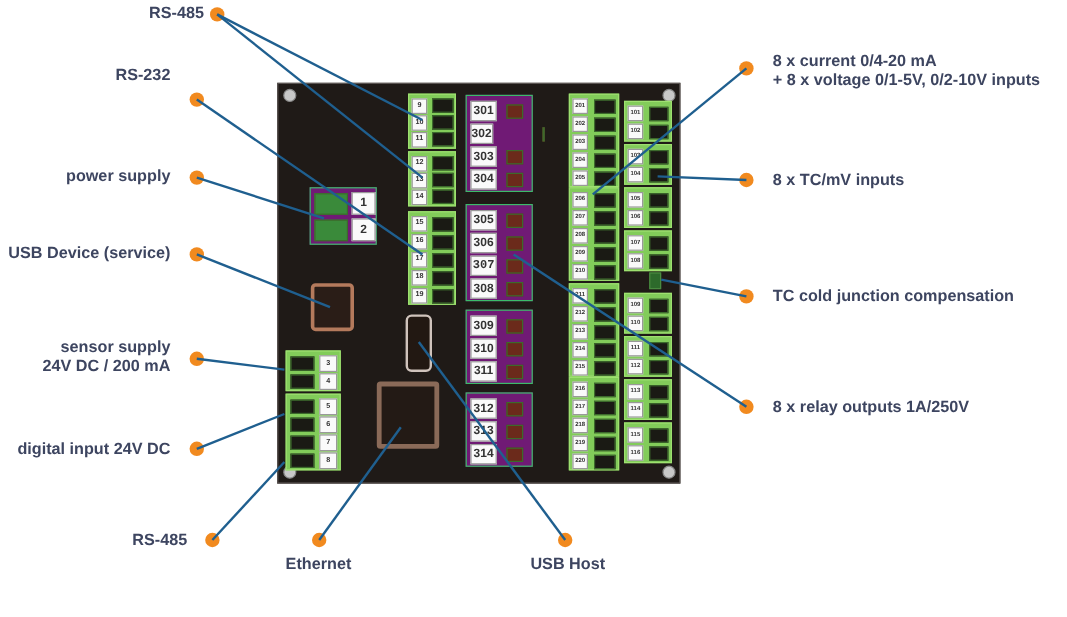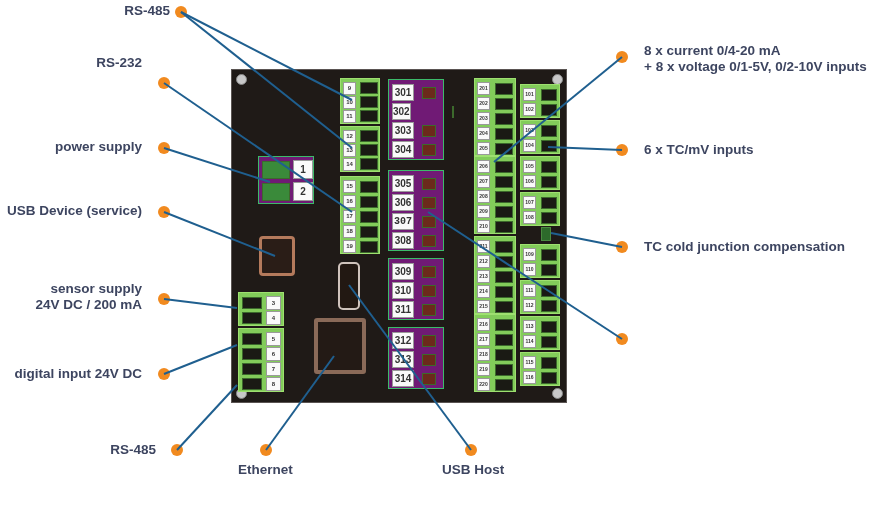--- a/index.html
+++ b/index.html
@@ -56,26 +56,27 @@
   <div class="dot" style="left:471px;top:450px;"></div>
   <div class="callout l" style="left:442px;top:462px;">USB Host</div>
 
   <div class="dot" style="left:622px;top:57px;"></div>
   <div class="callout l" style="left:644px;top:43px;">
     <div>8 x current 0/4-20 mA</div>
     <div>+ 8 x voltage 0/1-5V, 0/2-10V inputs</div>
   </div>
 
   <div class="dot" style="left:622px;top:150px;"></div>
-  <div class="callout l" style="left:644px;top:142px;">6 x TC/mV inputs</div>
+  <div class="callout l" style="left:644px;top:142px;">8 x TC/mV inputs</div>
 
   <div class="dot" style="left:622px;top:247px;"></div>
   <div class="callout l" style="left:644px;top:239px;">TC cold junction compensation</div>
 
   <div class="dot" style="left:622px;top:339px;"></div>
+  <div class="callout l" style="left:644px;top:331px;">8 x relay outputs 1A/250V</div>
 
   <div class="panel">
     <div class="screw" style="left:4px;top:4px;"></div>
     <div class="screw" style="left:320px;top:4px;"></div>
     <div class="screw" style="left:4px;top:318px;"></div>
     <div class="screw" style="left:320px;top:318px;"></div>
 
     <div class="tblock dark" style="left:26px;top:86px;width:56px;height:48px;">
       <div class="trow" style="top:2px;height:21px;">
           <div class="tsock relay" style="width:28px;height:18px;margin-left:3px;background:#3a8a3a;"></div>

